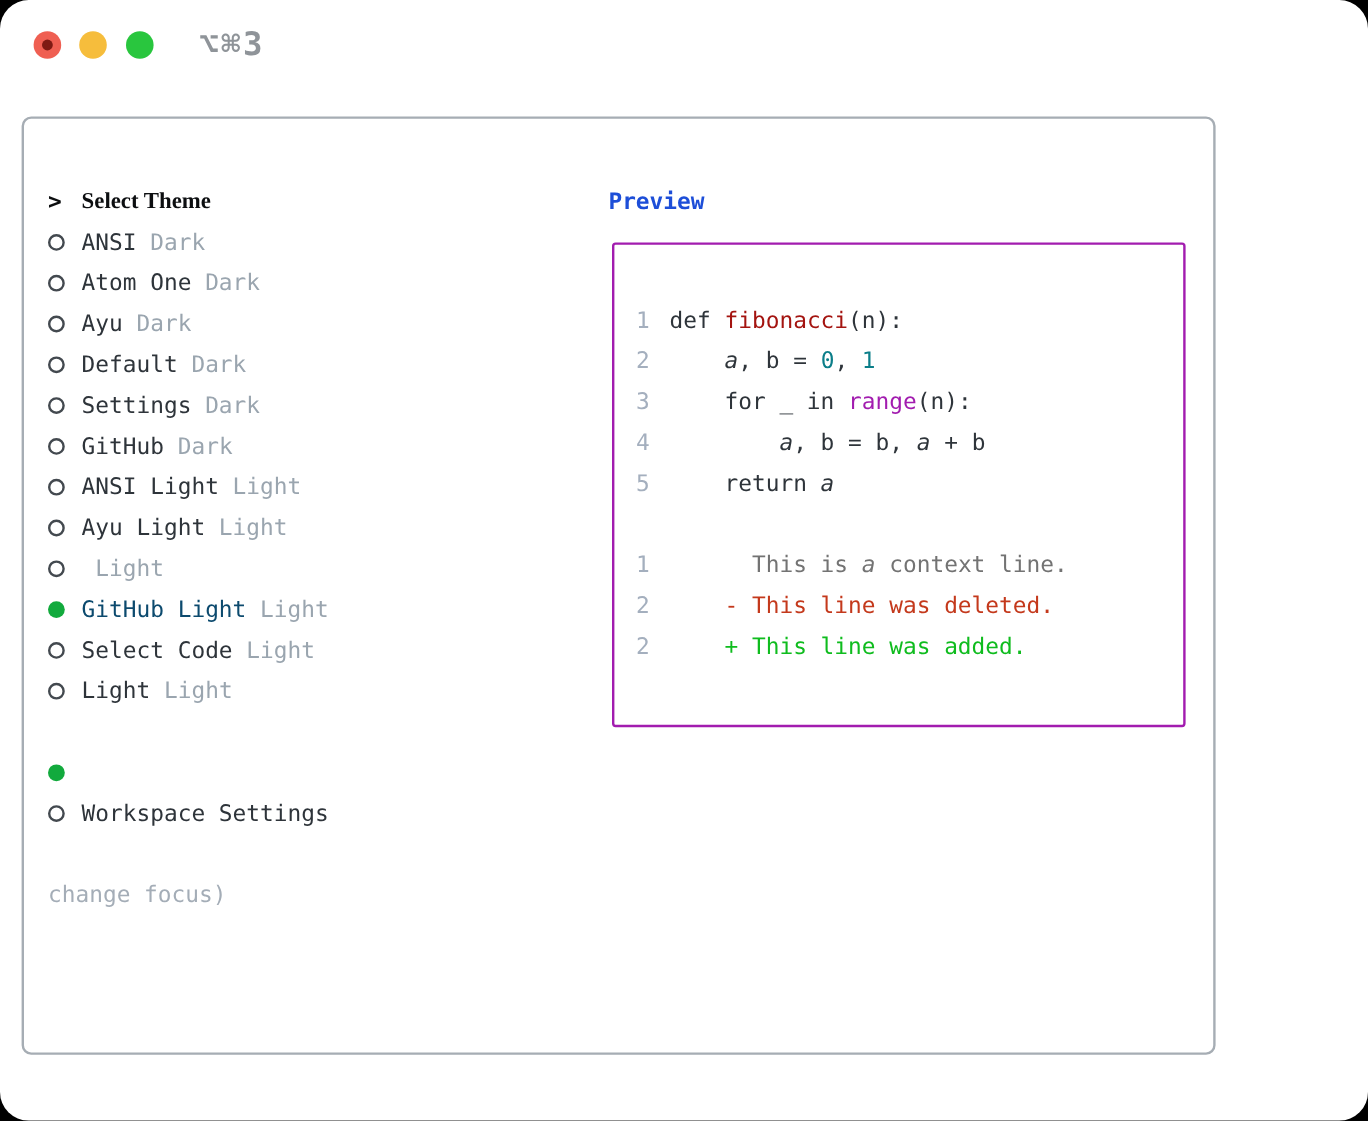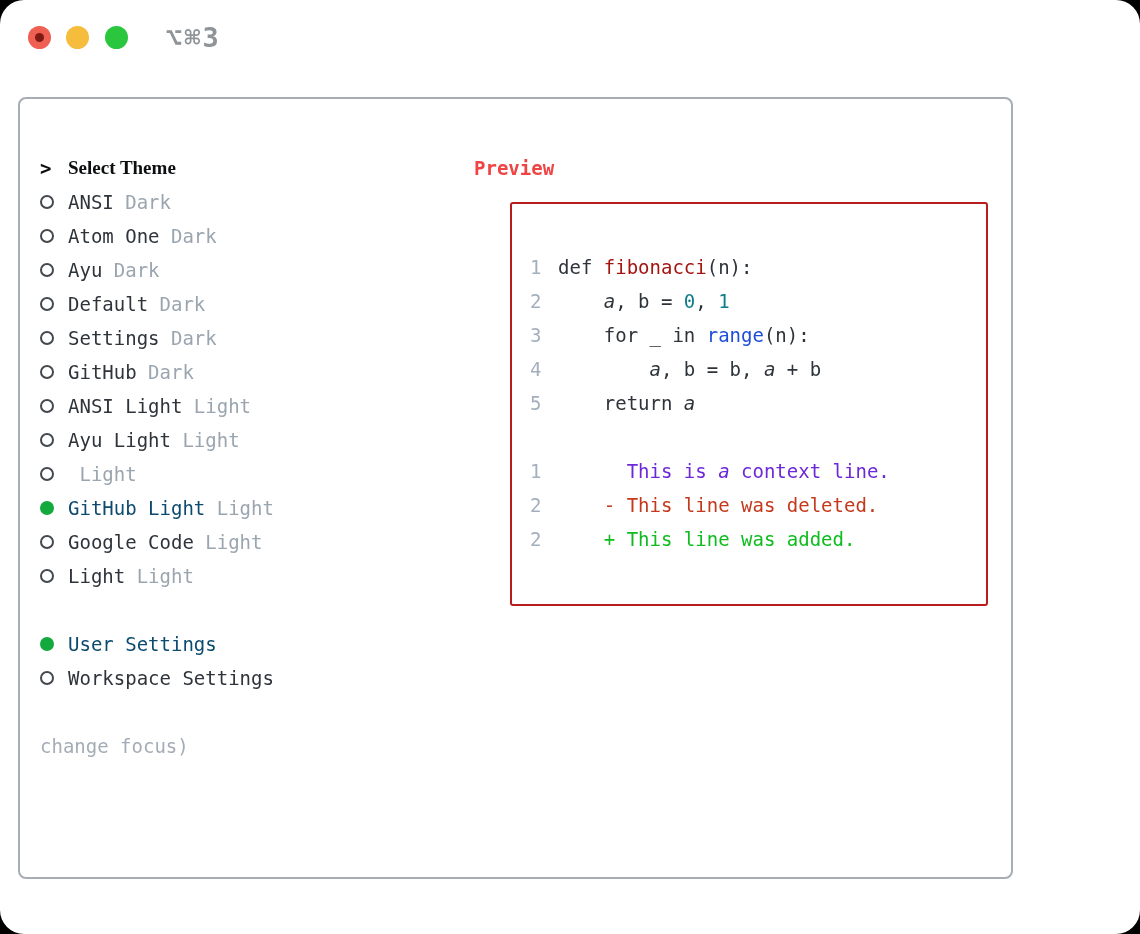--- a/index.html
+++ b/index.html
@@ -24,30 +24,30 @@
   .cursor{font-weight:bold;color:#0c0e10;}
   .hdr{font-weight:bold;color:#0c0e10;font-family:Liberation Serif, serif;}
   .radio{display:inline-block;width:10px;height:10px;border:2.2px solid #43494f;border-radius:50%;box-sizing:content-box;}
   .radio.sel{width:14px;height:14px;border:none;background:#12aa3d;}
   .muted{color:#9aa5af;}
   .seltext{color:#0c4a6e;}
   .applyhdr{padding-left:28px;color:#0c0e10;}
   .hint{color:#a4adb7;}
 
   
-  .prevtitle{position:absolute;left:454px;top:52px;font-size:19px;line-height:34px;font-weight:bold;color:#ef4444;}
-  .prevbox{position:absolute;left:490px;top:103px;width:478px;height:404px;border:2px solid #b91c1c;border-radius:3px;box-sizing:border-box;}
+  .prevtitle{position:absolute;left:487px;top:52px;font-size:19px;line-height:34px;font-weight:bold;color:#1d4ed8;}
+  .prevbox{position:absolute;left:490px;top:103px;width:478px;height:404px;border:2px solid #a21caf;border-radius:3px;box-sizing:border-box;}
   .lines{position:absolute;left:18px;top:46px;font-size:19px;line-height:34px;white-space:pre;}
   .pline{height:34px;}
   .ln{display:inline-block;width:13px;margin-right:15px;color:#a4afbe;}
   .code{color:#2e343a;}
   .func{color:#a41410;}
   .lit{color:#0b7e89;}
-  .builtin{color:#1d4ed8;}
-  .ctx{color:#6d28d9;margin-top:47px;}
+  .builtin{color:#a21caf;}
+  .ctx{color:#737373;margin-top:47px;}
   .del{color:#c4391c;}
   .add{color:#0fbc1e;}
   .var{font-style:italic;}
 </style>
 </head>
 <body>
 
 <div class="page">
   <div class="card">
 
@@ -71,26 +71,26 @@
             <div class="row"><span class="iconcol"><span class="radio"></span></span><span class="">ANSI</span><span class="muted"> Dark</span></div>
             <div class="row"><span class="iconcol"><span class="radio"></span></span><span class="">Atom One</span><span class="muted"> Dark</span></div>
             <div class="row"><span class="iconcol"><span class="radio"></span></span><span class="">Ayu</span><span class="muted"> Dark</span></div>
             <div class="row"><span class="iconcol"><span class="radio"></span></span><span class="">Default</span><span class="muted"> Dark</span></div>
             <div class="row"><span class="iconcol"><span class="radio"></span></span><span class="">Settings</span><span class="muted"> Dark</span></div>
             <div class="row"><span class="iconcol"><span class="radio"></span></span><span class="">GitHub</span><span class="muted"> Dark</span></div>
             <div class="row"><span class="iconcol"><span class="radio"></span></span><span class="">ANSI Light</span><span class="muted"> Light</span></div>
             <div class="row"><span class="iconcol"><span class="radio"></span></span><span class="">Ayu Light</span><span class="muted"> Light</span></div>
             <div class="row"><span class="iconcol"><span class="radio"></span></span><span class="muted"> Light</span></div>
             <div class="row"><span class="iconcol"><span class="radio sel"></span></span><span class="seltext">GitHub Light</span><span class="muted"> Light</span></div>
-            <div class="row"><span class="iconcol"><span class="radio"></span></span><span class="">Google Code</span><span class="muted"> Light</span></div>
+            <div class="row"><span class="iconcol"><span class="radio"></span></span><span class="">Select Code</span><span class="muted"> Light</span></div>
             <div class="row"><span class="iconcol"><span class="radio"></span></span><span class="">Light</span><span class="muted"> Light</span></div>
           </div>
         <div class="row"></div>
         <div id="apply-rows">
-            <div class="row"><span class="iconcol"><span class="radio sel"></span></span><span class="seltext">User Settings</span></div>
+            <div class="row"><span class="iconcol"><span class="radio sel"></span></span></div>
             <div class="row"><span class="iconcol"><span class="radio"></span></span><span class="">Workspace Settings</span></div>
           </div>
         <div class="row"></div>
         <div class="row hint">change focus)</div>
       </div>
 
       <div class="prevtitle">Preview</div>
       <div class="prevbox">
         <div class="lines" id="preview-lines"><div class="pline"><span class="ln">1</span><span class="code">def </span><span class="func">fibonacci</span><span class="code">(n):</span></div><div class="pline"><span class="ln">2</span><span class="code">    </span><span class="code var">a</span><span class="code">, b = </span><span class="lit">0</span><span class="code">, </span><span class="lit">1</span></div><div class="pline"><span class="ln">3</span><span class="code">    for _ in </span><span class="builtin">range</span><span class="code">(n):</span></div><div class="pline"><span class="ln">4</span><span class="code">        </span><span class="code var">a</span><span class="code">, b = b, </span><span class="code var">a</span><span class="code"> + b</span></div><div class="pline"><span class="ln">5</span><span class="code">    return </span><span class="code var">a</span></div><div class="pline"></div><div class="pline"><span class="ln">1</span><span class="ctx">      This is </span><span class="ctx var">a</span><span class="ctx"> context line.</span></div><div class="pline"><span class="ln">2</span><span class="del">    - This line was deleted.</span></div><div class="pline"><span class="ln">2</span><span class="add">    + This line was added.</span></div></div>
       </div>

